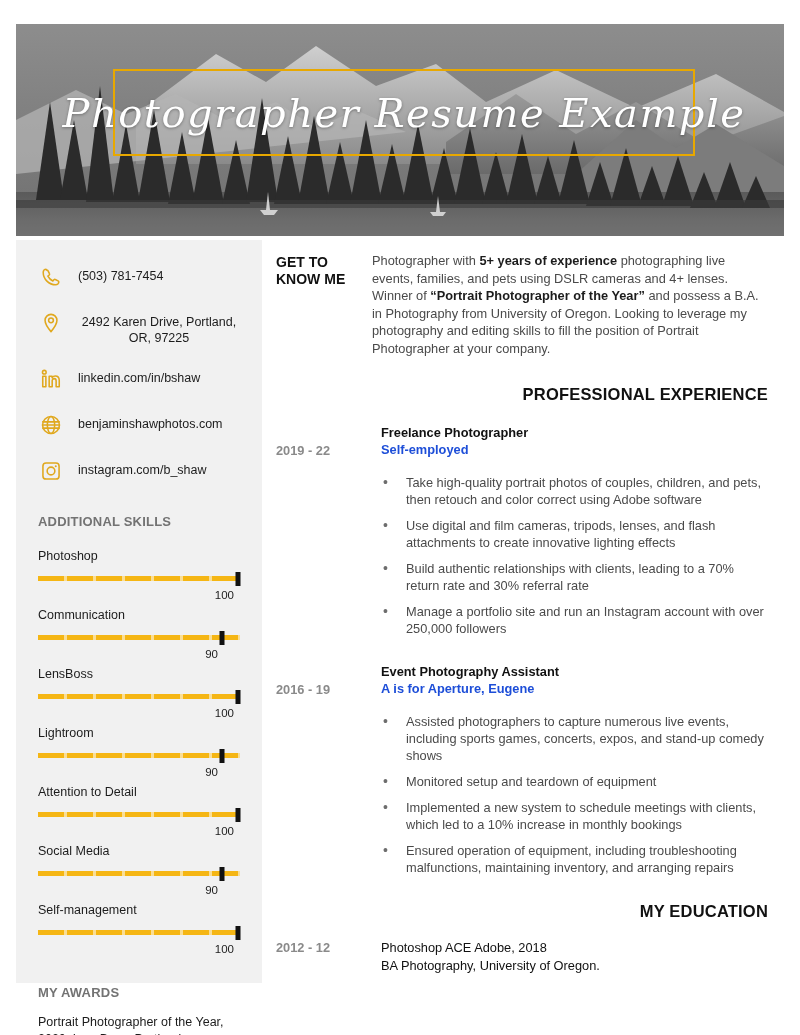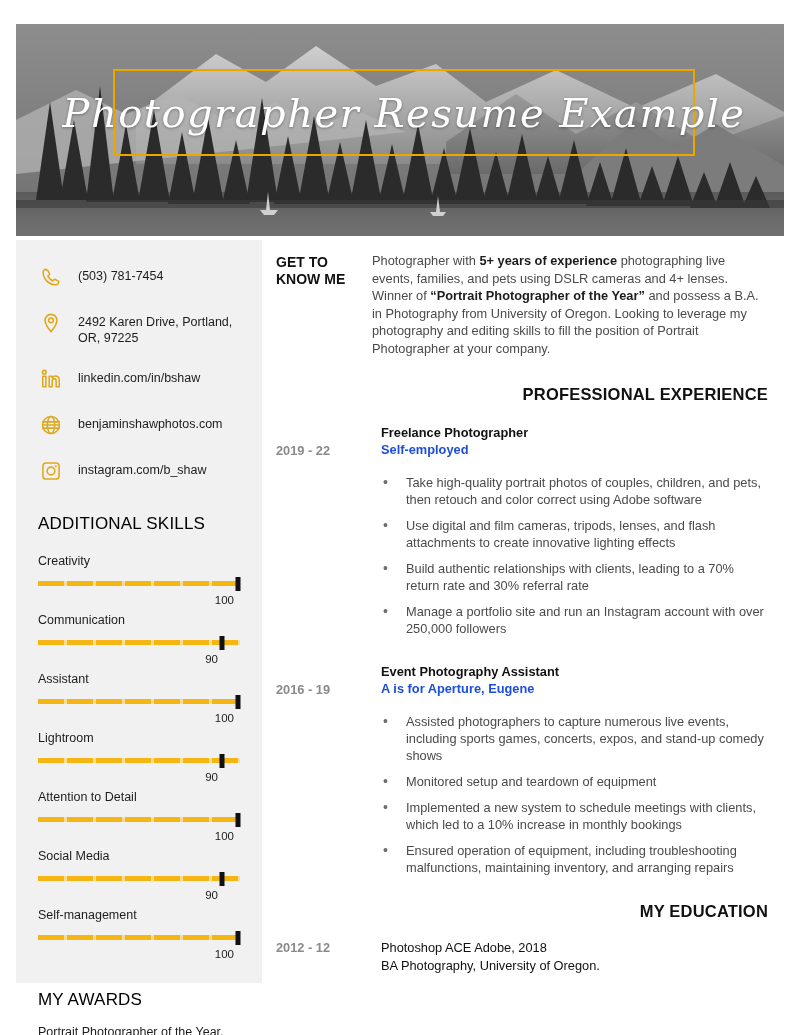--- a/index.html
+++ b/index.html
@@ -80,26 +80,27 @@
     display: flex;
     align-items: center;
     justify-content: center;
   }
   .contact-icon svg { display: block; }
   .contact-text {
     font-size: 12.5px;
     color: #1c1c1c;
     line-height: 16px;
     padding-top: 4px;
+    text-align: center;
   }
 
   .side-heading {
-    font-size: 17px;
-    font-weight: normal;
-    color: #000000;
+    font-size: 13px;
+    font-weight: bold;
+    color: #737373;
     letter-spacing: 0.2px;
     margin-top: 30px;
     margin-bottom: 20px;
   }
 
   
   .skill { margin-bottom: 7px; }
   .skill-label {
     font-size: 12.5px;
     color: #1c1c1c;
@@ -372,39 +373,39 @@
       <span class="contact-text">instagram.com/b_shaw</span>
     </div>
 
   </div>
 
   <h2 class="side-heading">ADDITIONAL SKILLS</h2>
 
   <div>
 
     <div class="skill">
-      <div class="skill-label">Creativity</div>
+      <div class="skill-label">Photoshop</div>
       <div class="skill-bar-wrap">
         <div class="skill-track"></div>
         <div class="skill-handle" style="left:99%"></div>
       </div>
       <div class="skill-value"><span style="margin-right:6px">100</span></div>
     </div>
 
     <div class="skill">
       <div class="skill-label">Communication</div>
       <div class="skill-bar-wrap">
         <div class="skill-track"></div>
         <div class="skill-handle" style="left:91%"></div>
       </div>
       <div class="skill-value"><span style="margin-right:22px">90</span></div>
     </div>
 
     <div class="skill">
-      <div class="skill-label">Assistant</div>
+      <div class="skill-label">LensBoss</div>
       <div class="skill-bar-wrap">
         <div class="skill-track"></div>
         <div class="skill-handle" style="left:99%"></div>
       </div>
       <div class="skill-value"><span style="margin-right:6px">100</span></div>
     </div>
 
     <div class="skill">
       <div class="skill-label">Lightroom</div>
       <div class="skill-bar-wrap">

